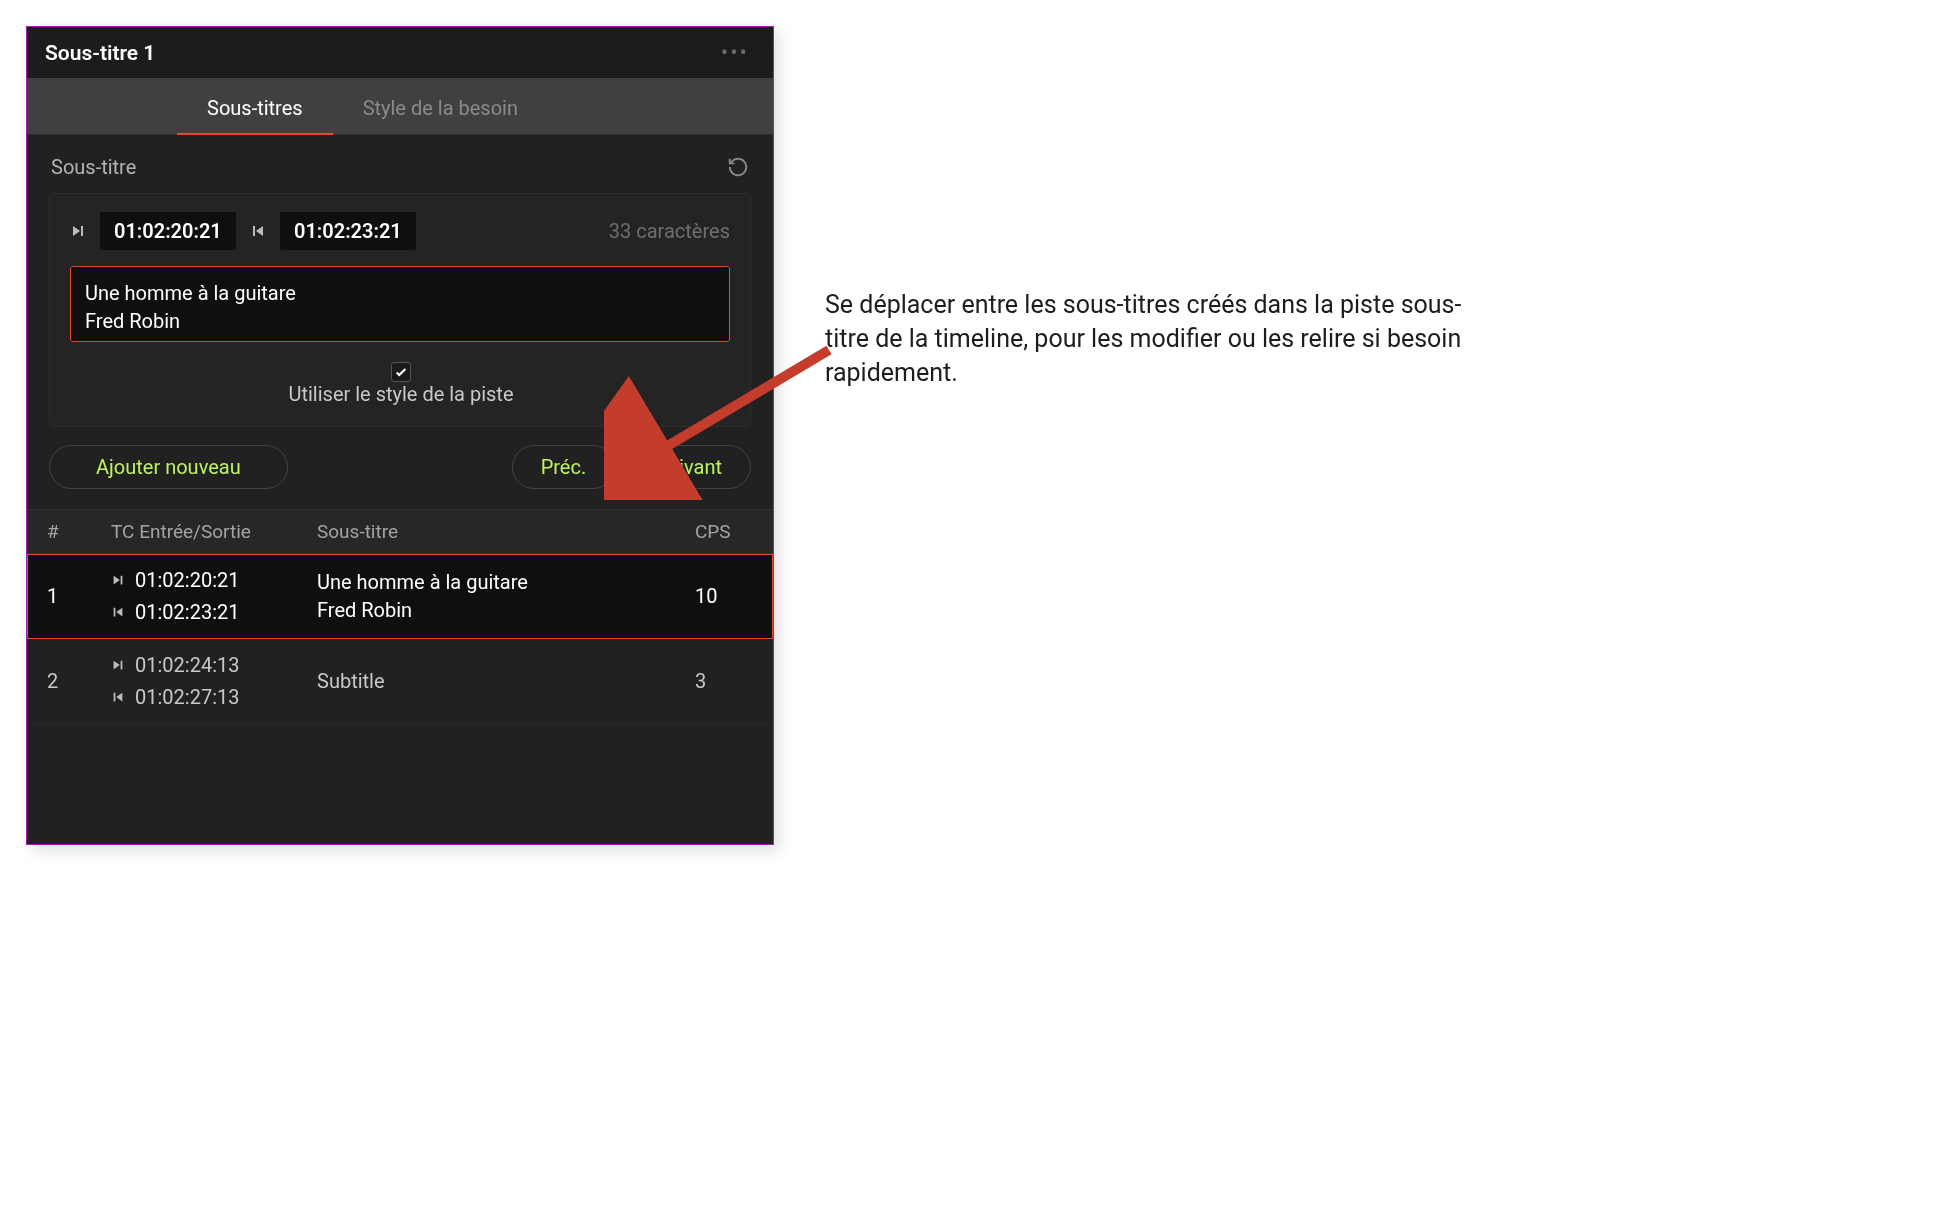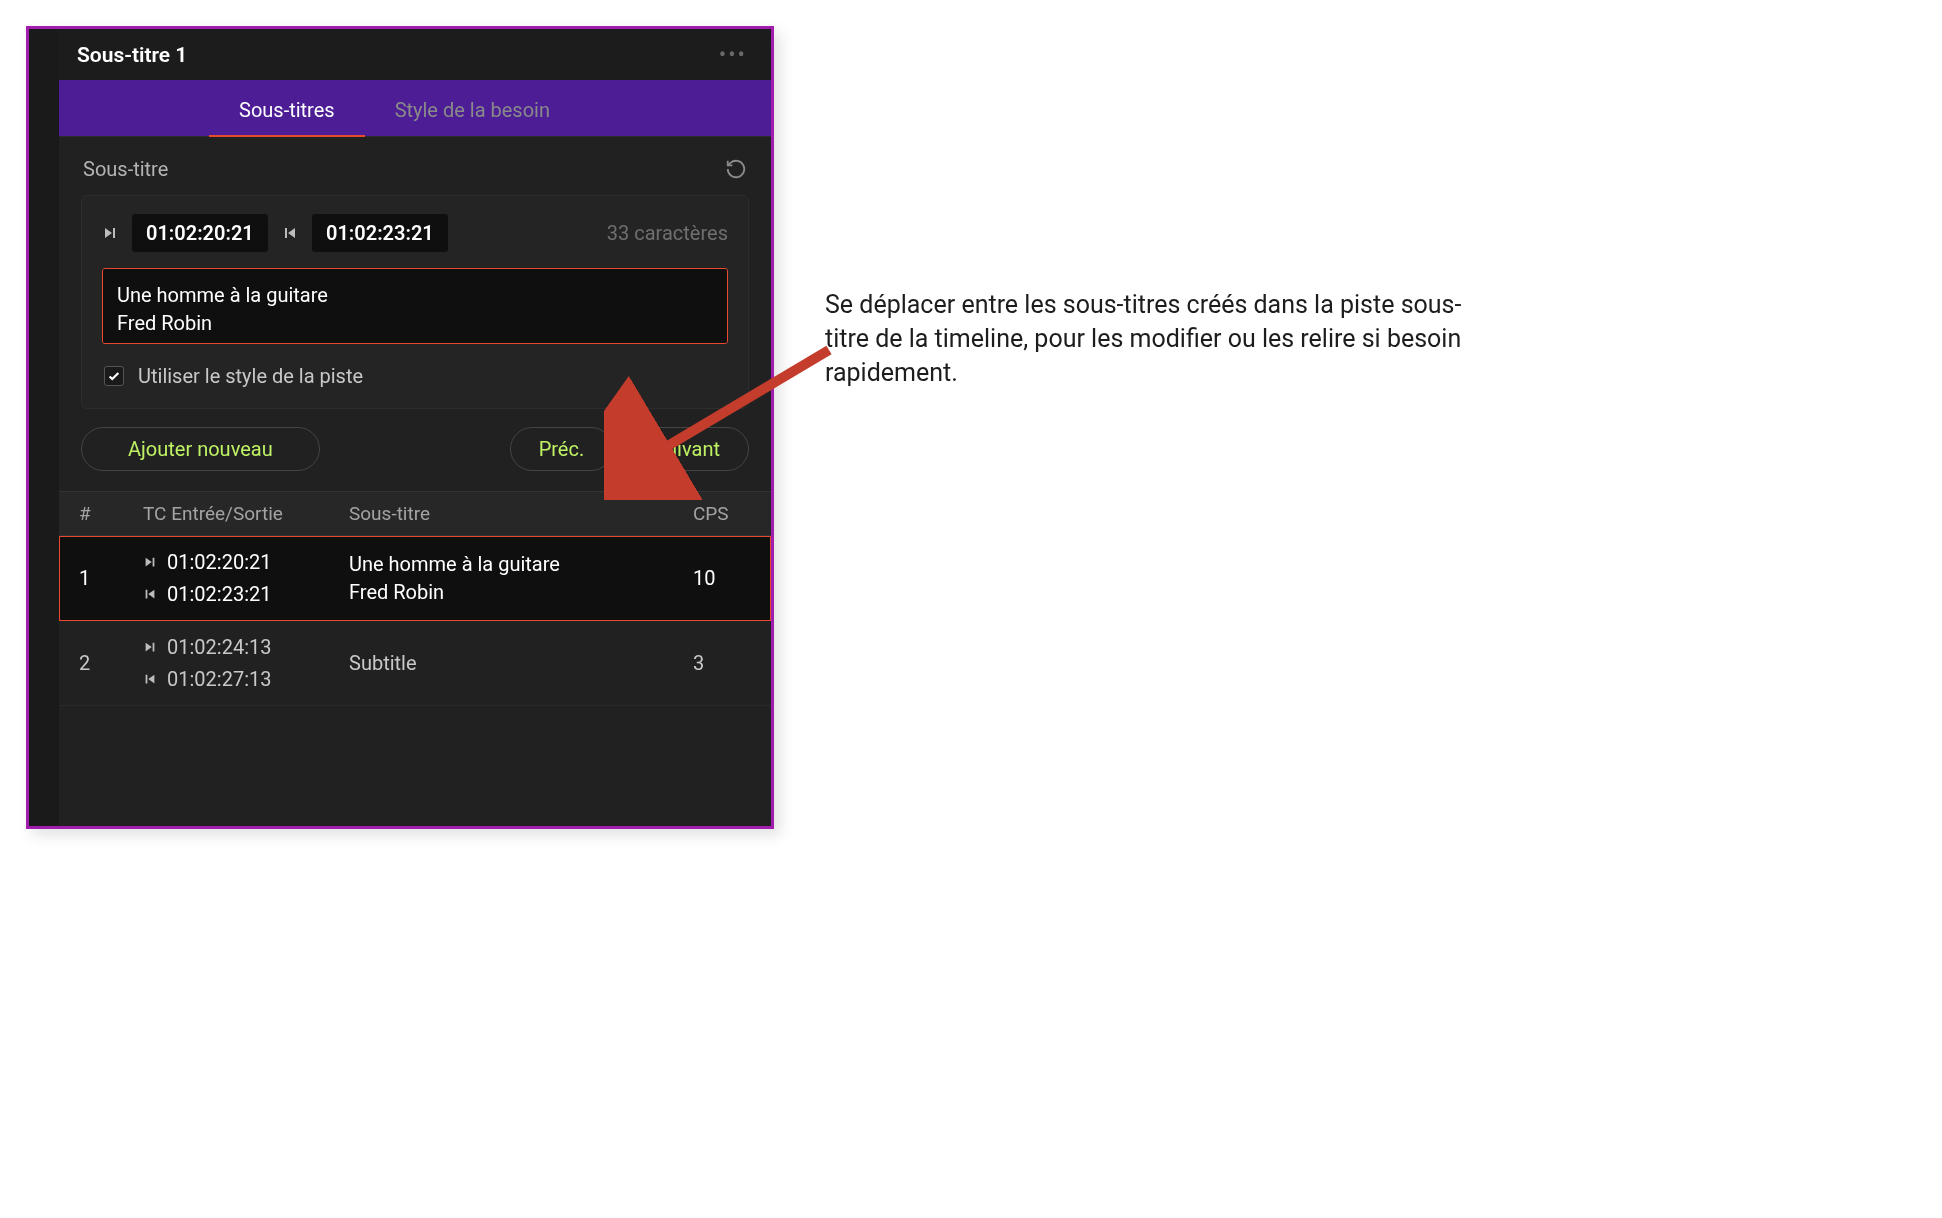--- a/index.html
+++ b/index.html
@@ -13,23 +13,22 @@
       width: 1942px;
       height: 1218px;
       position: relative;
     }
     .panel-wrapper {
       position: absolute;
       top: 26px;
       left: 26px;
       width: 748px;
       background: #1a1a1a;
-      border: 3px solid #a21caf;
+      border: 1px solid #a21caf;
       box-shadow: 6px 6px 14px rgba(0,0,0,0.12);
-      padding-left: 30px;
     }
     .panel-inner {
       background: #212121;
     }
     
     .panel-header {
       display: flex;
       align-items: center;
       justify-content: space-between;
       padding: 13px 24px 13px 18px;
@@ -41,21 +40,21 @@
       font-weight: 600;
     }
     .more-dots {
       color: #6a6a6a;
       font-size: 22px;
       letter-spacing: 2px;
     }
     
     .tabs {
       display: flex;
-      background: #4c1d95;
+      background: #404040;
       border-bottom: 1px solid #2d2d2d;
       padding-left: 150px;
     }
     .tab {
       padding: 18px 30px 14px;
       font-size: 20px;
       color: #8a8a8a;
       cursor: pointer;
       position: relative;
     }
@@ -135,23 +134,23 @@
       font-family: inherit;
       resize: none;
       line-height: 1.4;
       height: 76px;
       outline: none;
     }
     
     .checkbox-row {
       display: flex;
       align-items: center;
-      gap: 14px;
       margin-top: 16px;
       padding-left: 2px;
+      flex-direction: column;
     }
     .checkbox {
       width: 20px;
       height: 20px;
       background: #1a1a1a;
       border: 1px solid #555;
       border-radius: 3px;
       display: flex;
       align-items: center;
       justify-content: center;

